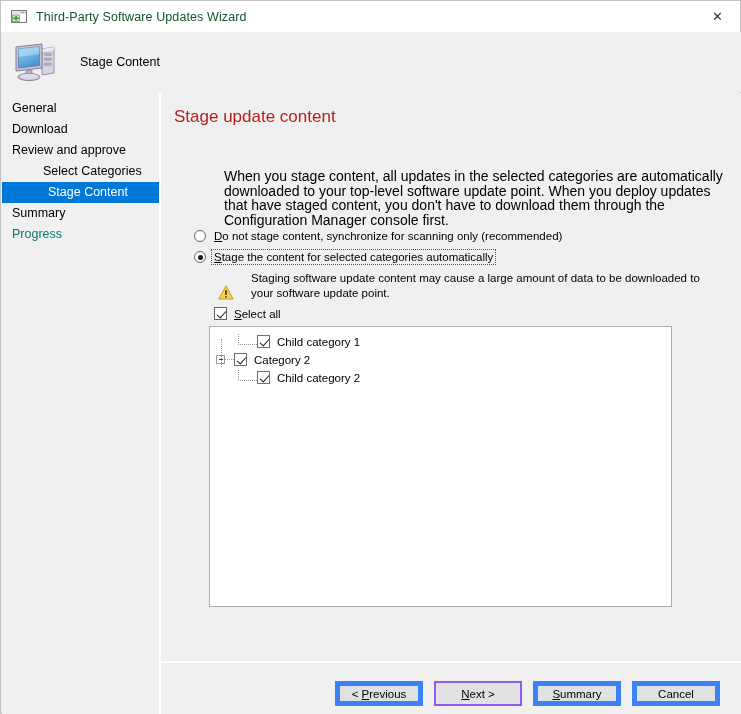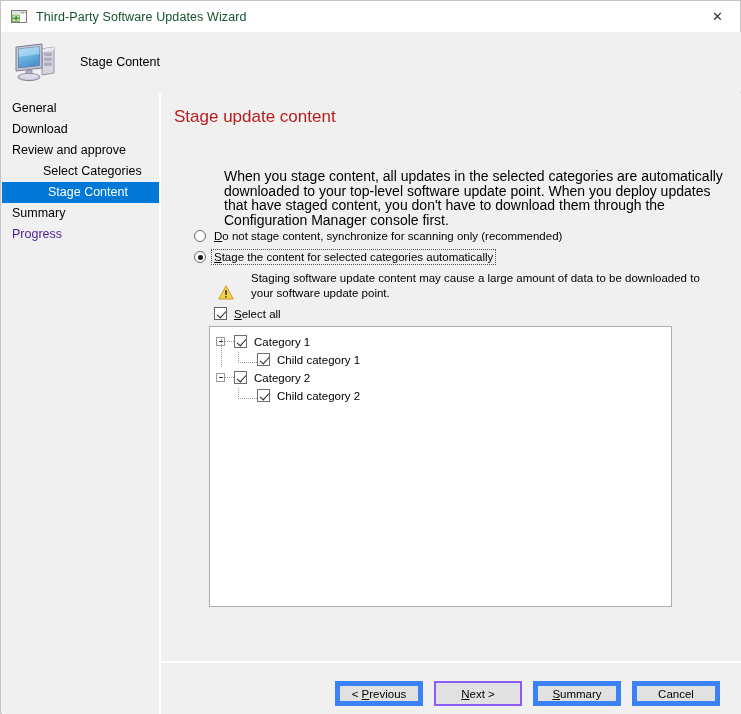--- a/index.html
+++ b/index.html
@@ -121,21 +121,21 @@
     padding-left: 10px;
     color: #000000;
     white-space: nowrap;
   }
   .nav-item.indent1 { padding-left: 41px; }
   .nav-item.indent2 { padding-left: 46px; }
   .nav-item.selected {
     background: #0078d7;
     color: #ffffff;
   }
-  .nav-item.disabled { color: #4c1d95; }
+  .nav-item.disabled { color: #0f766e; }
   .nav-spacer { height: 5px; }
 
   
   .page-heading {
     position: absolute;
     left: 13px; top: 14px;
     font-size: 17px;
     color: #b91c1c;
     white-space: nowrap;
   }
@@ -432,26 +432,20 @@
       <div class="warn-text">Staging software update content may cause a large amount of data to be downloaded to your software update point.</div>
     </div>
 
     <div class="selectall-row">
       <span class="cbox checked" id="selectall-box"></span>
       <span class="selectall-label"><span class="acc" id="sa-acc">S</span><span id="sa-rest">elect all</span></span>
     </div>
 
     <div class="treebox">
       <div id="tree-list" style="position:relative;padding-top:4px;">
-          <div class="tree-node root">
-            <span class="expander"></span>
-            <span class="elbow"></span>
-            <span class="tree-cb checked"></span>
-            <span class="tree-label">Category 1</span>
-          </div>
           <div class="tree-node child">
             <span class="childline"></span>
             <span class="tree-cb checked"></span>
             <span class="tree-label">Child category 1</span>
           </div>
           <div class="tree-node root">
             <span class="expander"></span>
             <span class="elbow"></span>
             <span class="tree-cb checked"></span>
             <span class="tree-label">Category 2</span>

